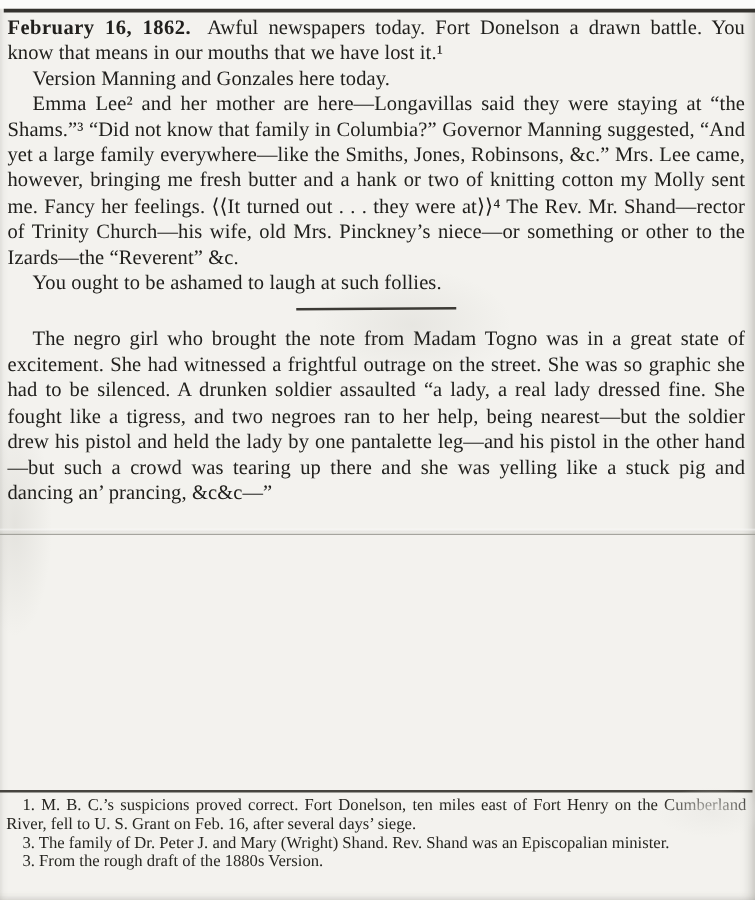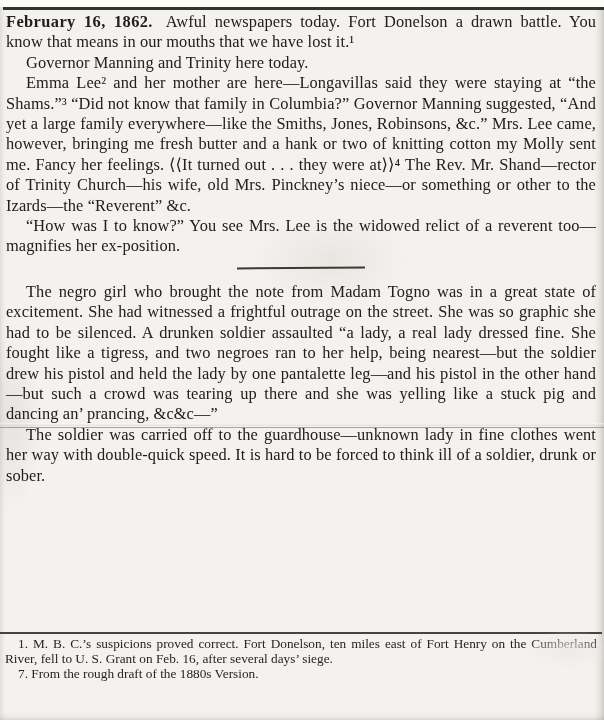--- a/index.html
+++ b/index.html
@@ -51,33 +51,33 @@
 <div class="page">
 
   <div class="top-band"></div>
   <div class="top-rule"></div>
 
   <div class="smudge smudge-ghost"></div>
   <div class="smudge smudge-left"></div>
 
   <div class="body-text">
     <p class="first"><span class="date-heading">February 16, 1862.</span><span>Awful newspapers today. Fort Donelson a drawn battle. You know that means in our mouths that we have lost it.¹</span></p>
-    <p>Governor Manning and Trinity here today.</p>
+    <p>Version Manning and Gonzales here today.</p>
     <p>Emma Lee² and her mother are here—Longavillas said they were staying at “the Shams.”³ “Did not know that family in Columbia?” Governor Manning suggested, “And yet a large family everywhere—like the Smiths, Jones, Robinsons, &amp;c.” Mrs. Lee came, however, bringing me fresh butter and a hank or two of knitting cotton my Molly sent me. Fancy her feelings. ⟨⟨It turned out . . . they were at⟩⟩⁴ The Rev. Mr. Shand—rector of Trinity Church—his wife, old Mrs. Pinckney’s niece—or something or other to the Izards—the “Reverent” &amp;c.</p>
-    <p>“How was I to know?” You see Mrs. Lee is the widowed relict of a reverent too—magnifies her ex-position.</p>
+    <p>You ought to be ashamed to laugh at such follies.</p>
 
     <div class="section-divider"></div>
 
     <p>The negro girl who brought the note from Madam Togno was in a great state of excitement. She had witnessed a frightful outrage on the street. She was so graphic she had to be silenced. A drunken soldier assaulted “a lady, a real lady dressed fine. She fought like a tigress, and two negroes ran to her help, being nearest—but the soldier drew his pistol and held the lady by one pantalette leg—and his pistol in the other hand—but such a crowd was tearing up there and she was yelling like a stuck pig and dancing an’ prancing, &amp;c&amp;c—”</p>
-    <p>The soldier was carried off to the guardhouse—unknown lady in fine clothes went her way with double-quick speed. It is hard to be forced to think ill of a soldier, drunk or sober.</p>
   </div>
 
   <div class="seam-shadow"></div>
   <div class="seam-line"></div>
 
   <div class="footnote-rule"></div>
   <div class="footnotes">
     <p>1. M. B. C.’s suspicions proved correct. Fort Donelson, ten miles east of Fort Henry on the Cumberland River, fell to U. S. Grant on Feb. 16, after several days’ siege.</p>
-    <p>7. From the rough draft of the 1880s Version.</p>
+    <p>3. The family of Dr. Peter J. and Mary (Wright) Shand. Rev. Shand was an Episcopalian minister.</p>
+    <p>3. From the rough draft of the 1880s Version.</p>
   </div>
 
   <div class="smudge smudge-bottom"></div>
 </div>
 
 </body></html>

